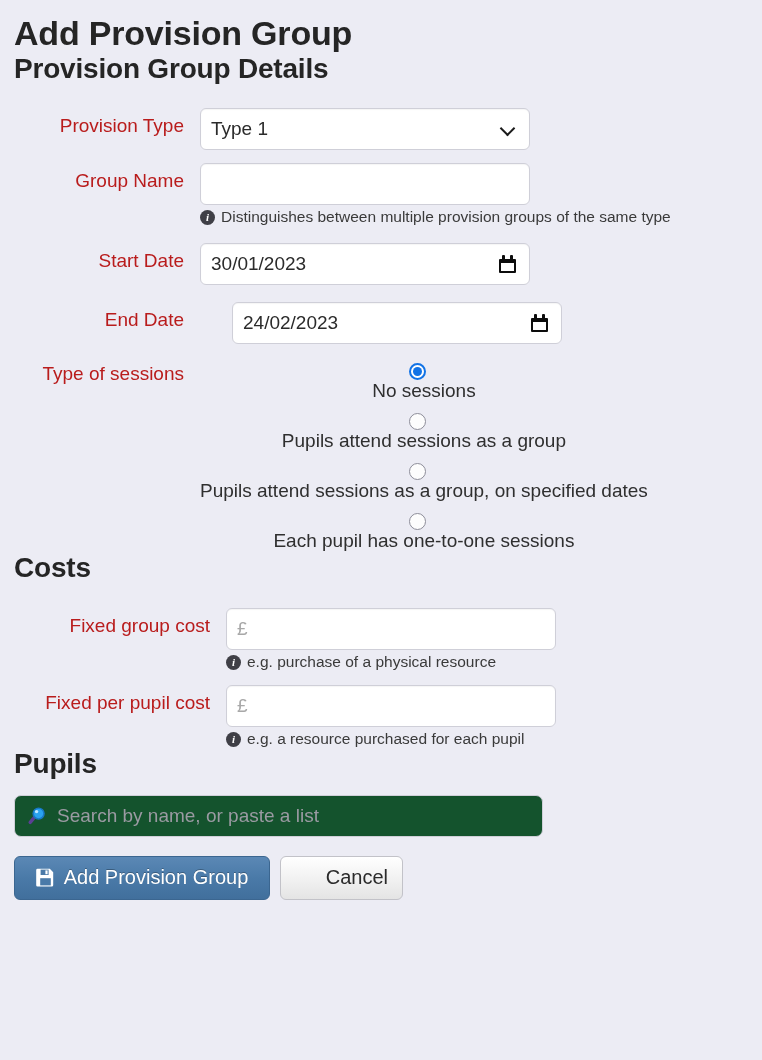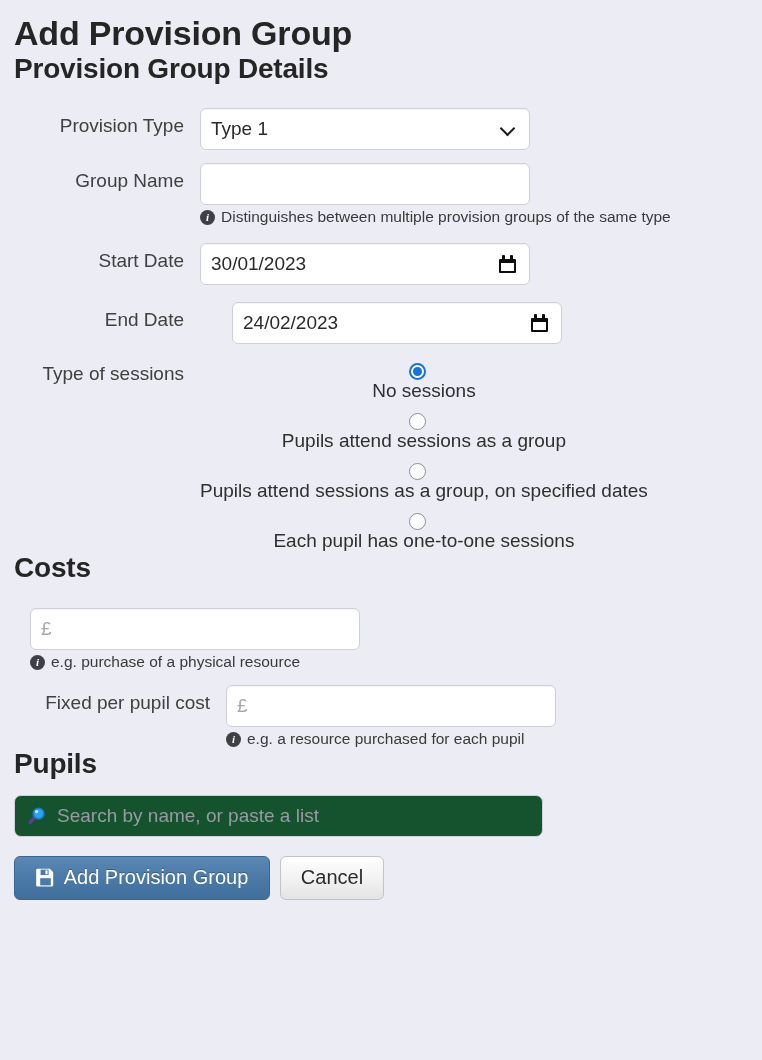--- a/index.html
+++ b/index.html
@@ -37,21 +37,21 @@
     line-height: 1.15;
   }
 
   
   .form-row {
     display: flex;
     align-items: flex-start;
   }
   .form-label {
     font-size: 19px;
-    color: #404040;
+    color: #b91c1c;
     text-align: right;
     padding-top: 7px;
     white-space: nowrap;
   }
   .details-label { width: 170px; }
   .details-control { margin-left: 16px; }
 
   .costs-label { width: 196px; }
   .costs-control { margin-left: 16px; }
 
@@ -212,21 +212,22 @@
   }
   .save-icon {
     width: 19px; height: 19px;
     flex: 0 0 auto;
     margin-right: 9px;
   }
   .btn-secondary {
     background: linear-gradient(to bottom, #ffffff 0%, #f2f2f2 50%, #e4e4e4 100%);
     border: 1px solid #c2c2c8;
     color: #2b2b2b;
-    width: 104px;
+    width: 123px;
+    justify-content: flex-end;
   }
 
   
   .sec-details-title { margin-top: 26px; }
   .row-provision-type { margin-top: 23px; }
   .row-group-name { margin-top: 13px; }
   .row-start-date { margin-top: 17px; }
   .row-end-date { margin-top: 17px; gap: 32px; }
   .row-sessions { margin-top: 19px; }
   .sec-costs-title { margin-top: 50px; }
@@ -319,20 +320,21 @@
         <span class="radio"></span>
         <span class="radio-label">Each pupil has one-to-one sessions</span>
       </label>
 
     </div>
   </div>
 
   <h2 class="section-title sec-costs-title">Costs</h2>
 
   <div class="form-row row-fixed-group">
+    <div class="form-label costs-label">Fixed group cost</div>
     <div class="costs-control">
       <div class="ctrl cost">
         <span class="placeholder">£</span>
       </div>
       <div class="hint">
         <span class="info-icon">i</span>
         <span>e.g. purchase of a physical resource</span>
       </div>
     </div>
   </div>

